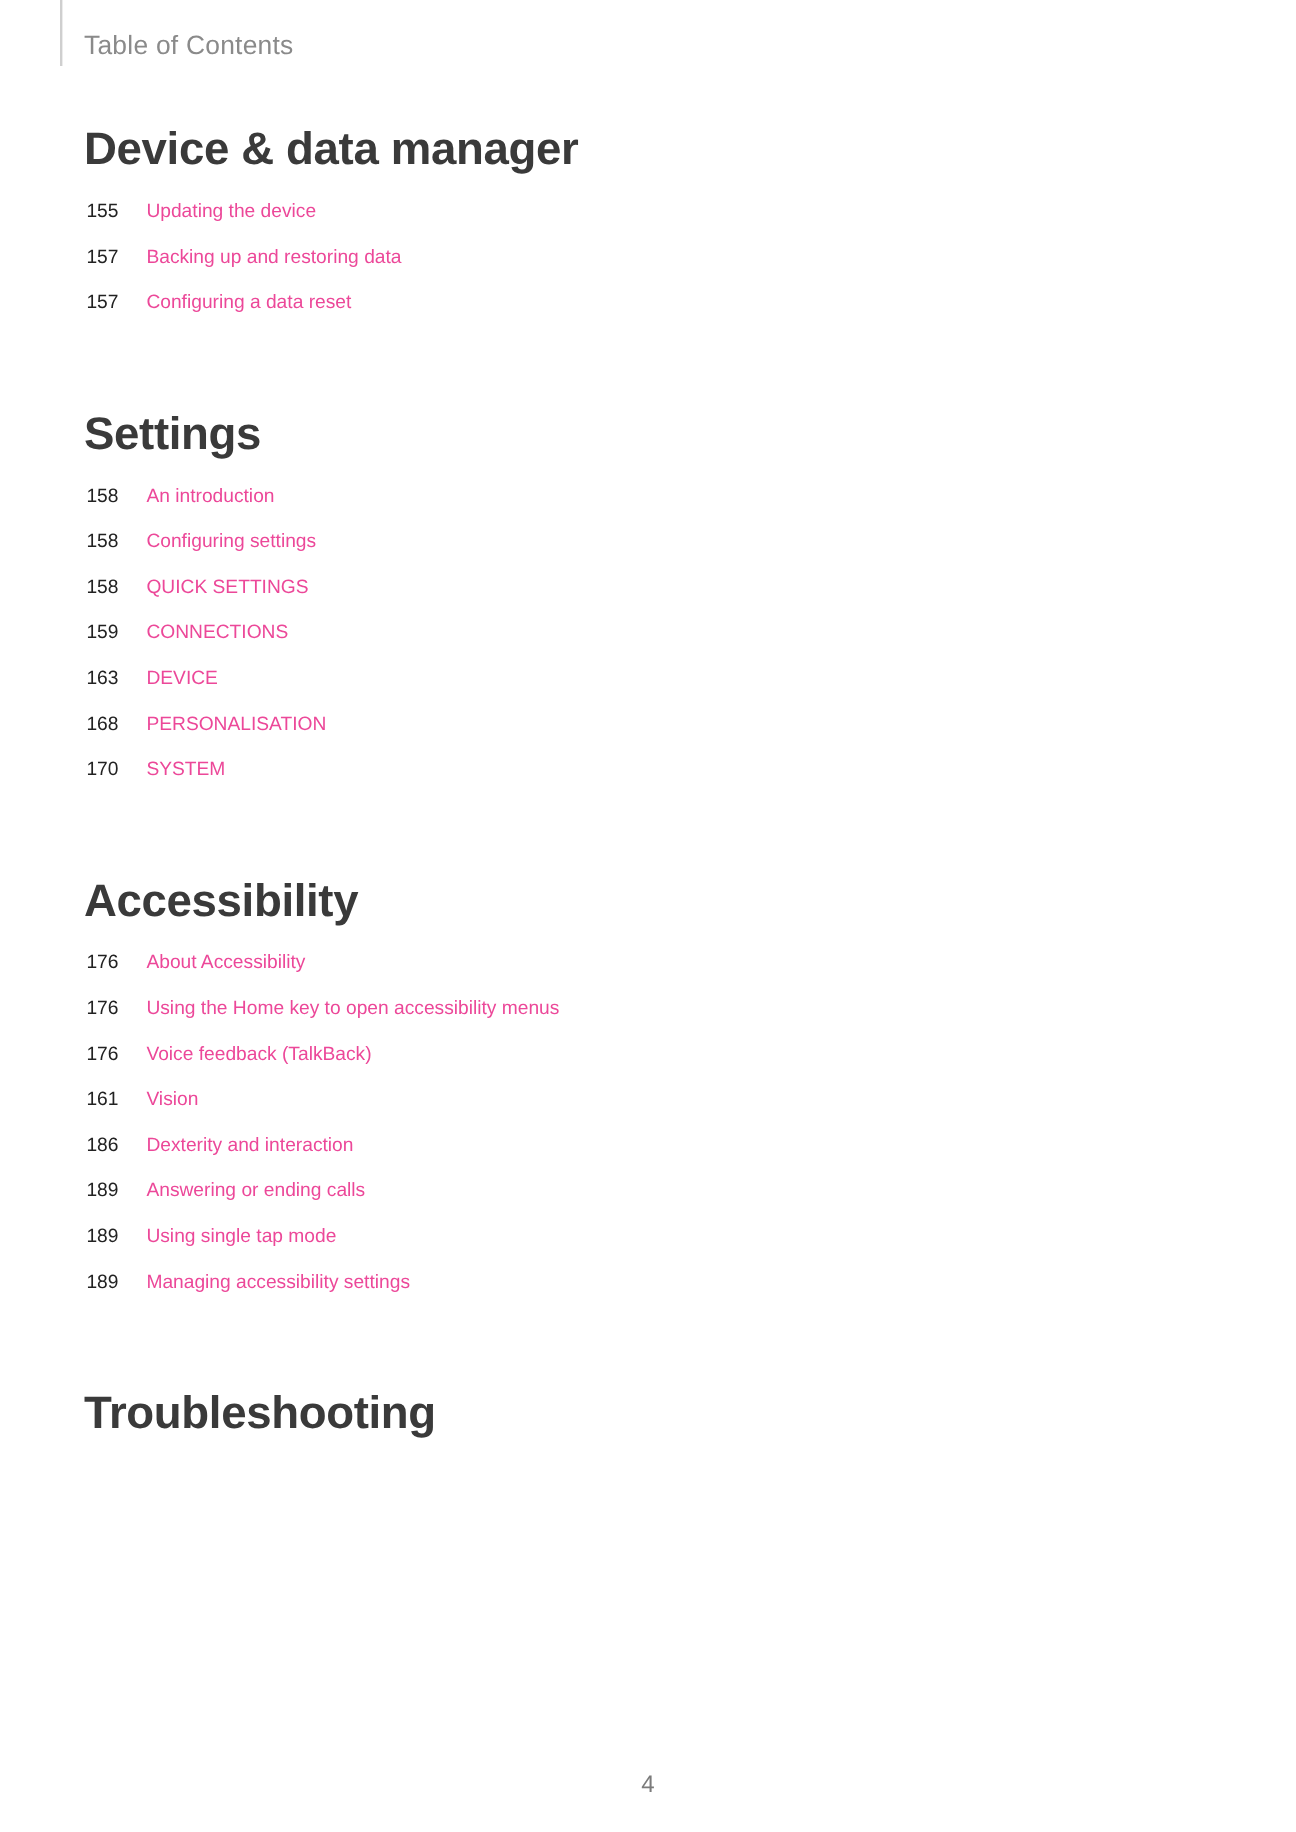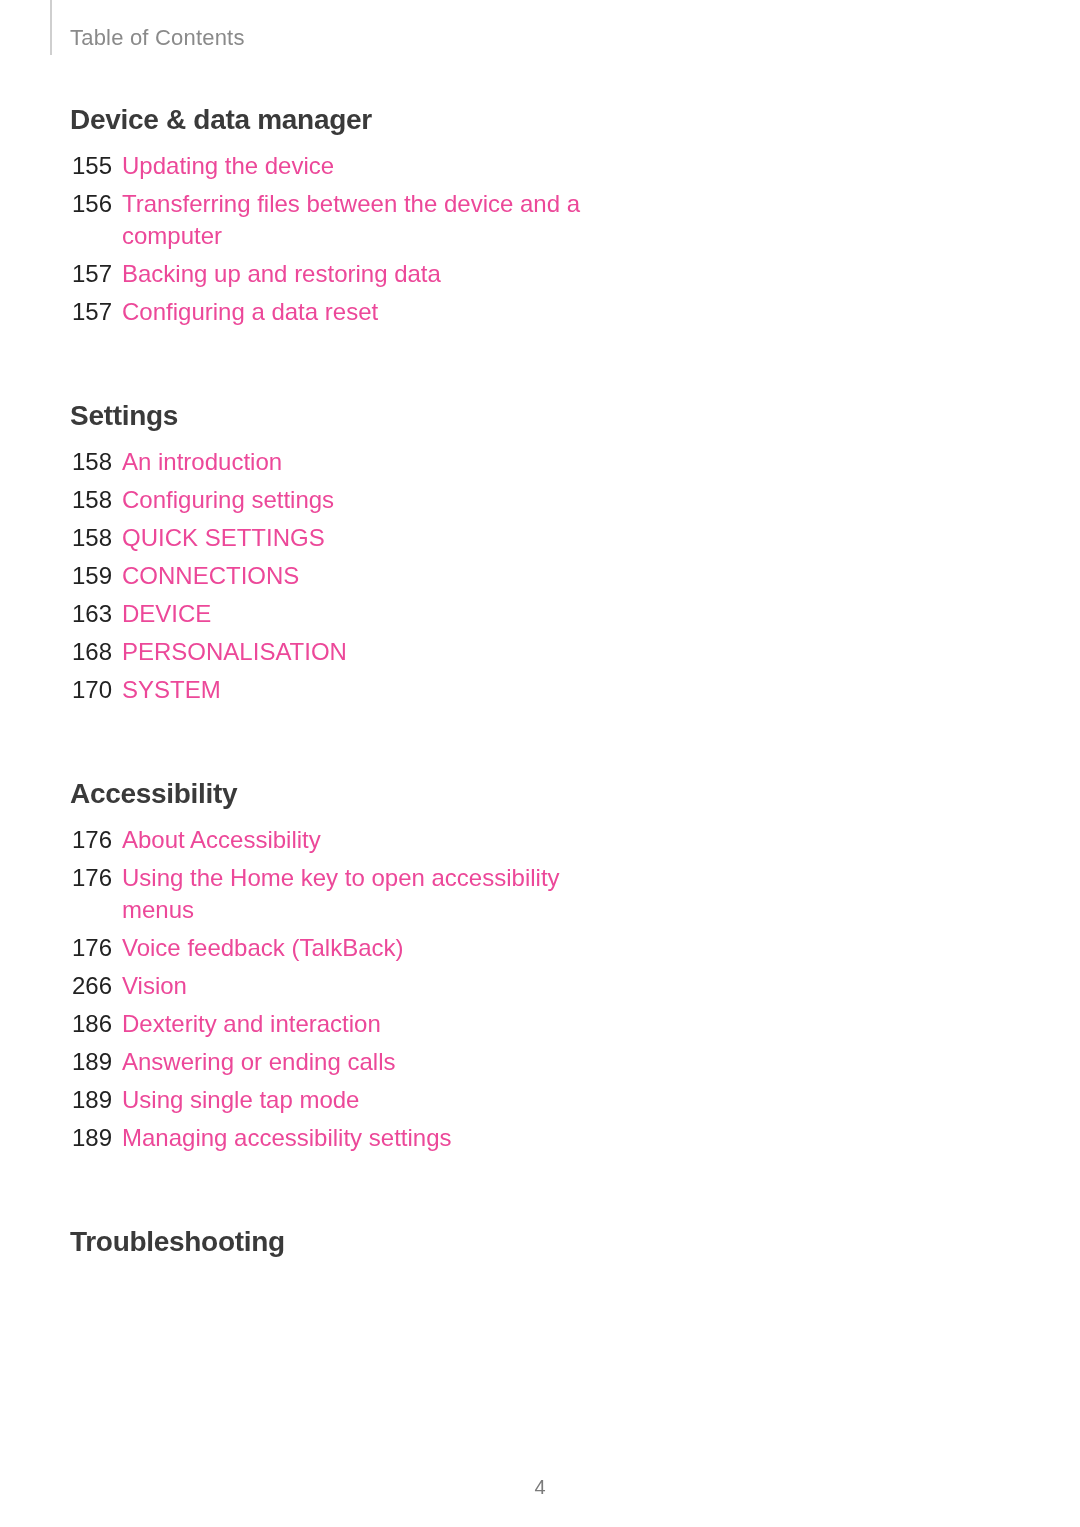--- a/index.html
+++ b/index.html
@@ -41,37 +41,37 @@
     .content {
       padding-top: 80px;
       width: 560px;
     }
 
     .section {
       margin-bottom: 72px;
     }
 
     .section-title {
-      font-size: 28px;
+      font-size: 38px;
       font-weight: 700;
       color: #3a3a3a;
       letter-spacing: -0.3px;
       margin: 0 0 14px 0;
     }
 
     .toc-list {
       list-style: none;
       padding: 0;
       margin: 0;
     }
 
     .toc-item {
       display: flex;
       align-items: flex-start;
-      font-size: 24px;
+      font-size: 16px;
       line-height: 32px;
       color: #222;
       margin-bottom: 6px;
       cursor: pointer;
     }
 
     .toc-page {
       width: 50px;
       flex: 0 0 50px;
       text-align: left;
@@ -106,24 +106,20 @@
   <div class="content">
 
     <div class="section">
       <h2 class="section-title">Device &amp; data manager</h2>
       <ul class="toc-list">
         <li class="toc-item">
           <span class="toc-page">155</span>
           <span class="toc-text">Updating the device</span>
         </li>
         <li class="toc-item">
-          <span class="toc-page">156</span>
-          <span class="toc-text">Transferring files between the device and a computer</span>
-        </li>
-        <li class="toc-item">
           <span class="toc-page">157</span>
           <span class="toc-text">Backing up and restoring data</span>
         </li>
         <li class="toc-item">
           <span class="toc-page">157</span>
           <span class="toc-text">Configuring a data reset</span>
         </li>
       </ul>
     </div>
 
@@ -170,21 +166,21 @@
         </li>
         <li class="toc-item">
           <span class="toc-page">176</span>
           <span class="toc-text">Using the Home key to open accessibility menus</span>
         </li>
         <li class="toc-item">
           <span class="toc-page">176</span>
           <span class="toc-text">Voice feedback (TalkBack)</span>
         </li>
         <li class="toc-item">
-          <span class="toc-page">266</span>
+          <span class="toc-page">161</span>
           <span class="toc-text">Vision</span>
         </li>
         <li class="toc-item">
           <span class="toc-page">186</span>
           <span class="toc-text">Dexterity and interaction</span>
         </li>
         <li class="toc-item">
           <span class="toc-page">189</span>
           <span class="toc-text">Answering or ending calls</span>
         </li>

